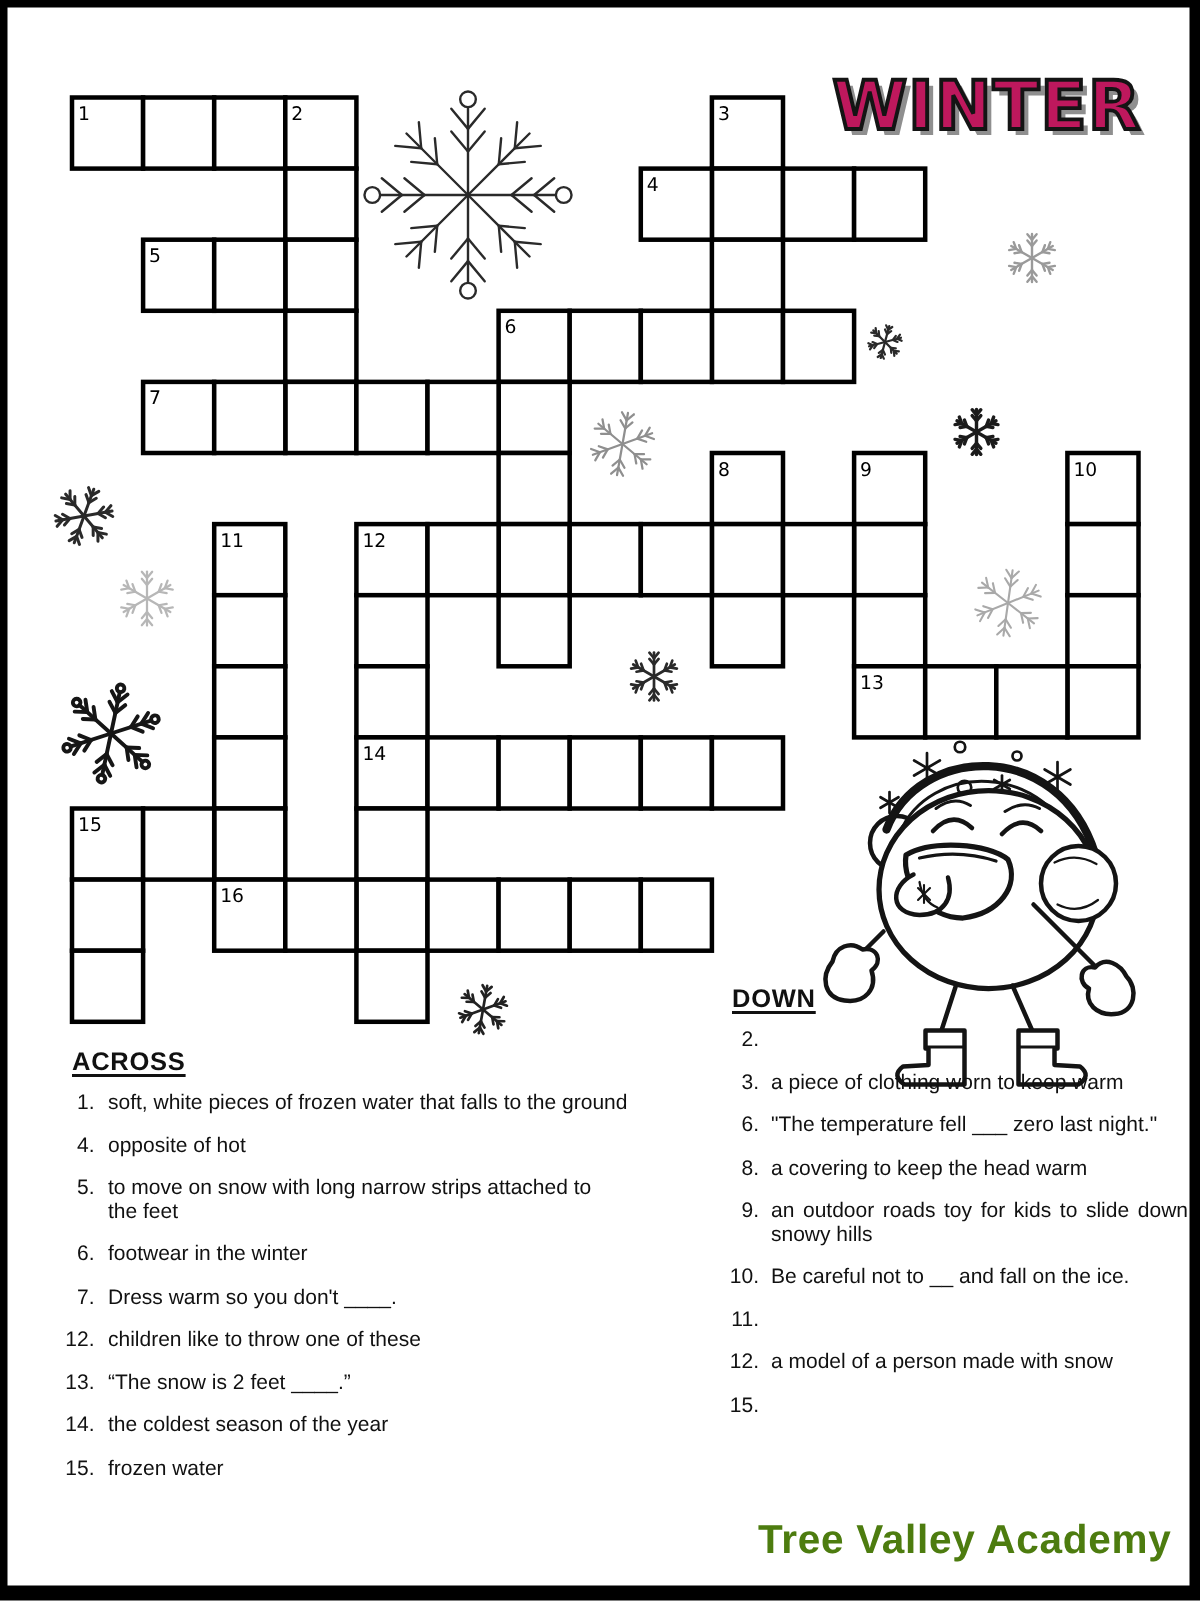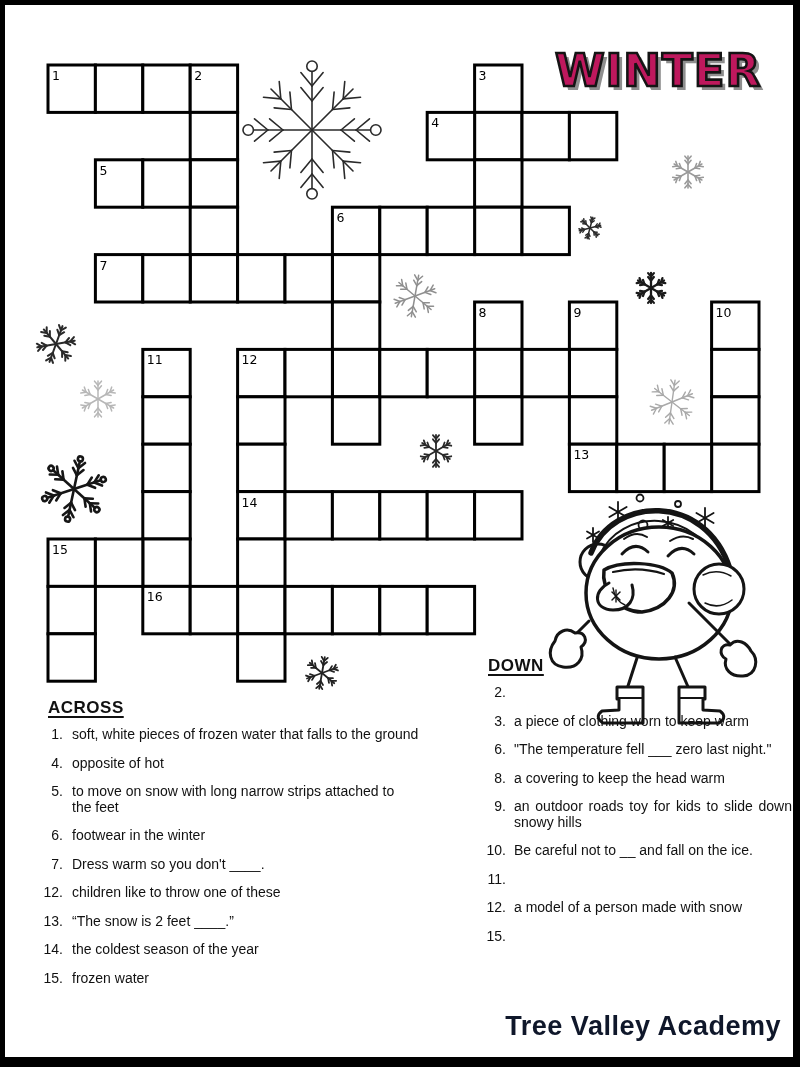--- a/index.html
+++ b/index.html
@@ -795,13 +795,13 @@
       <li class="clue">
         <span class="cnum">12.</span>
         <span class="ctext">a model of a person made with snow</span>
       </li>
       <li class="clue">
         <span class="cnum">15.</span>
       </li>
     </ul>
 </div>
 
-<div class="footer" style="color: #0f172a;">Tree Valley Academy</div>
+<div class="footer" style="color: #4d7c0f;">Tree Valley Academy</div>
 
 </body></html>

